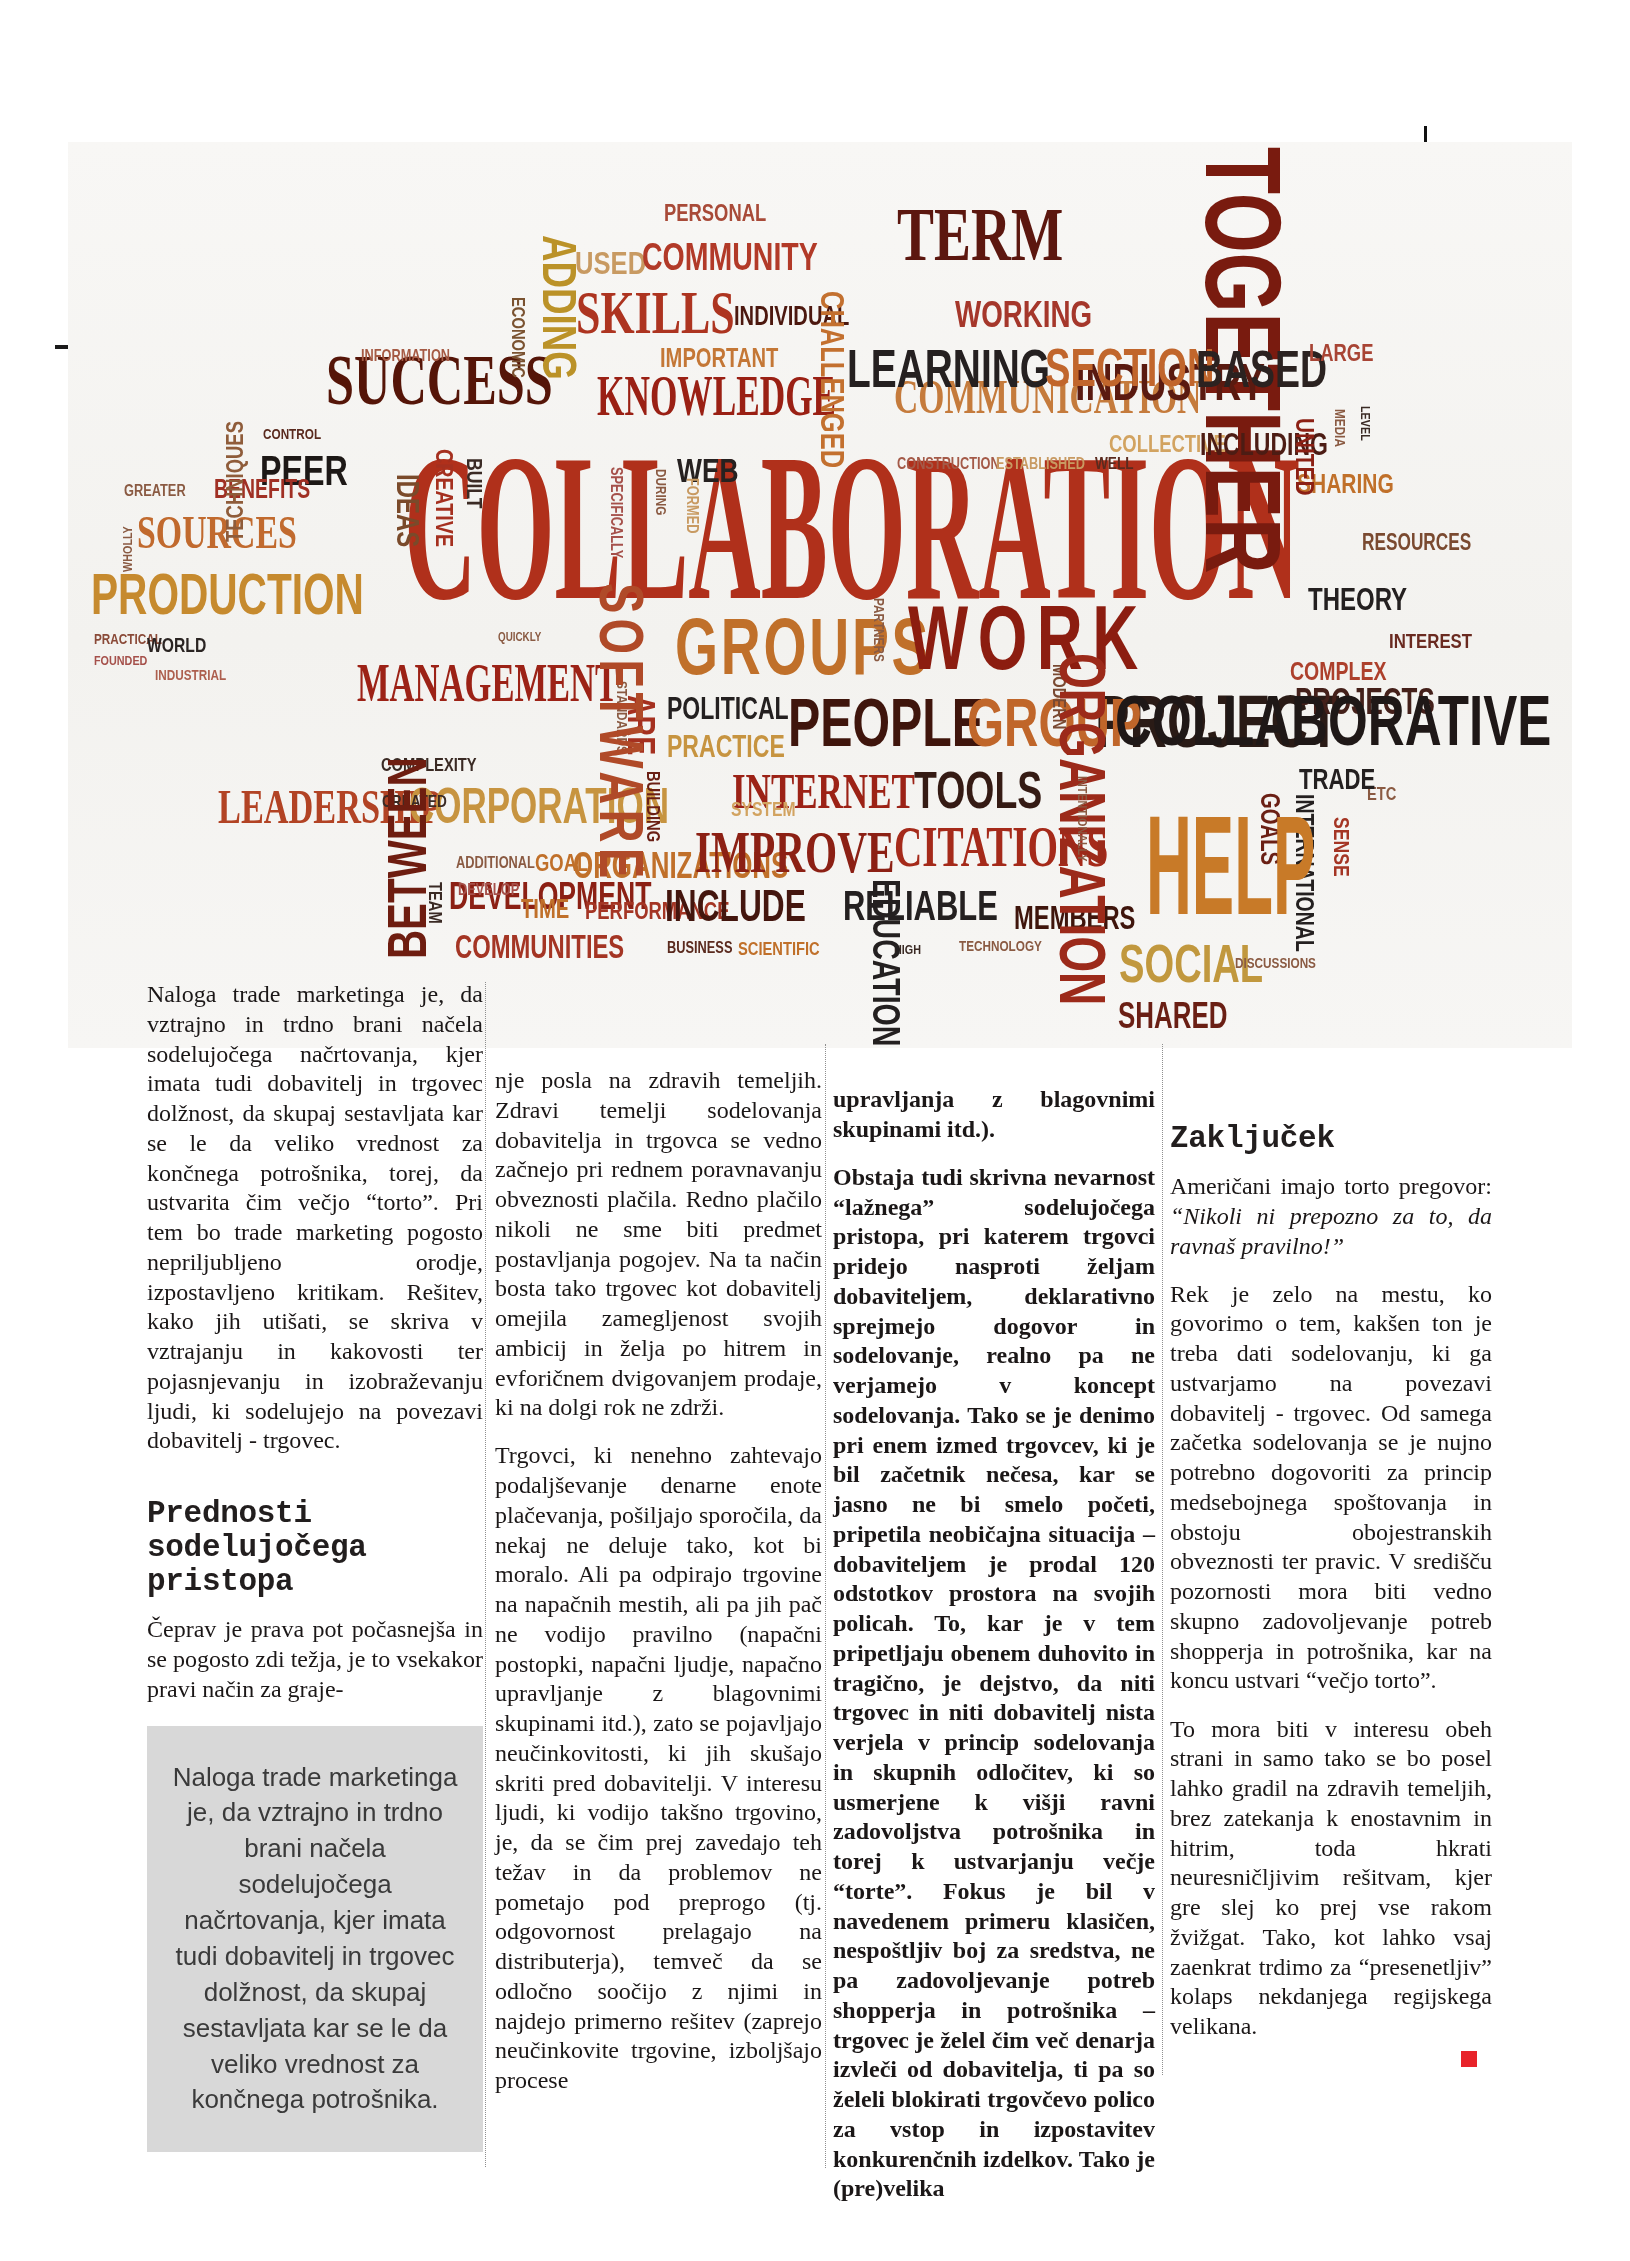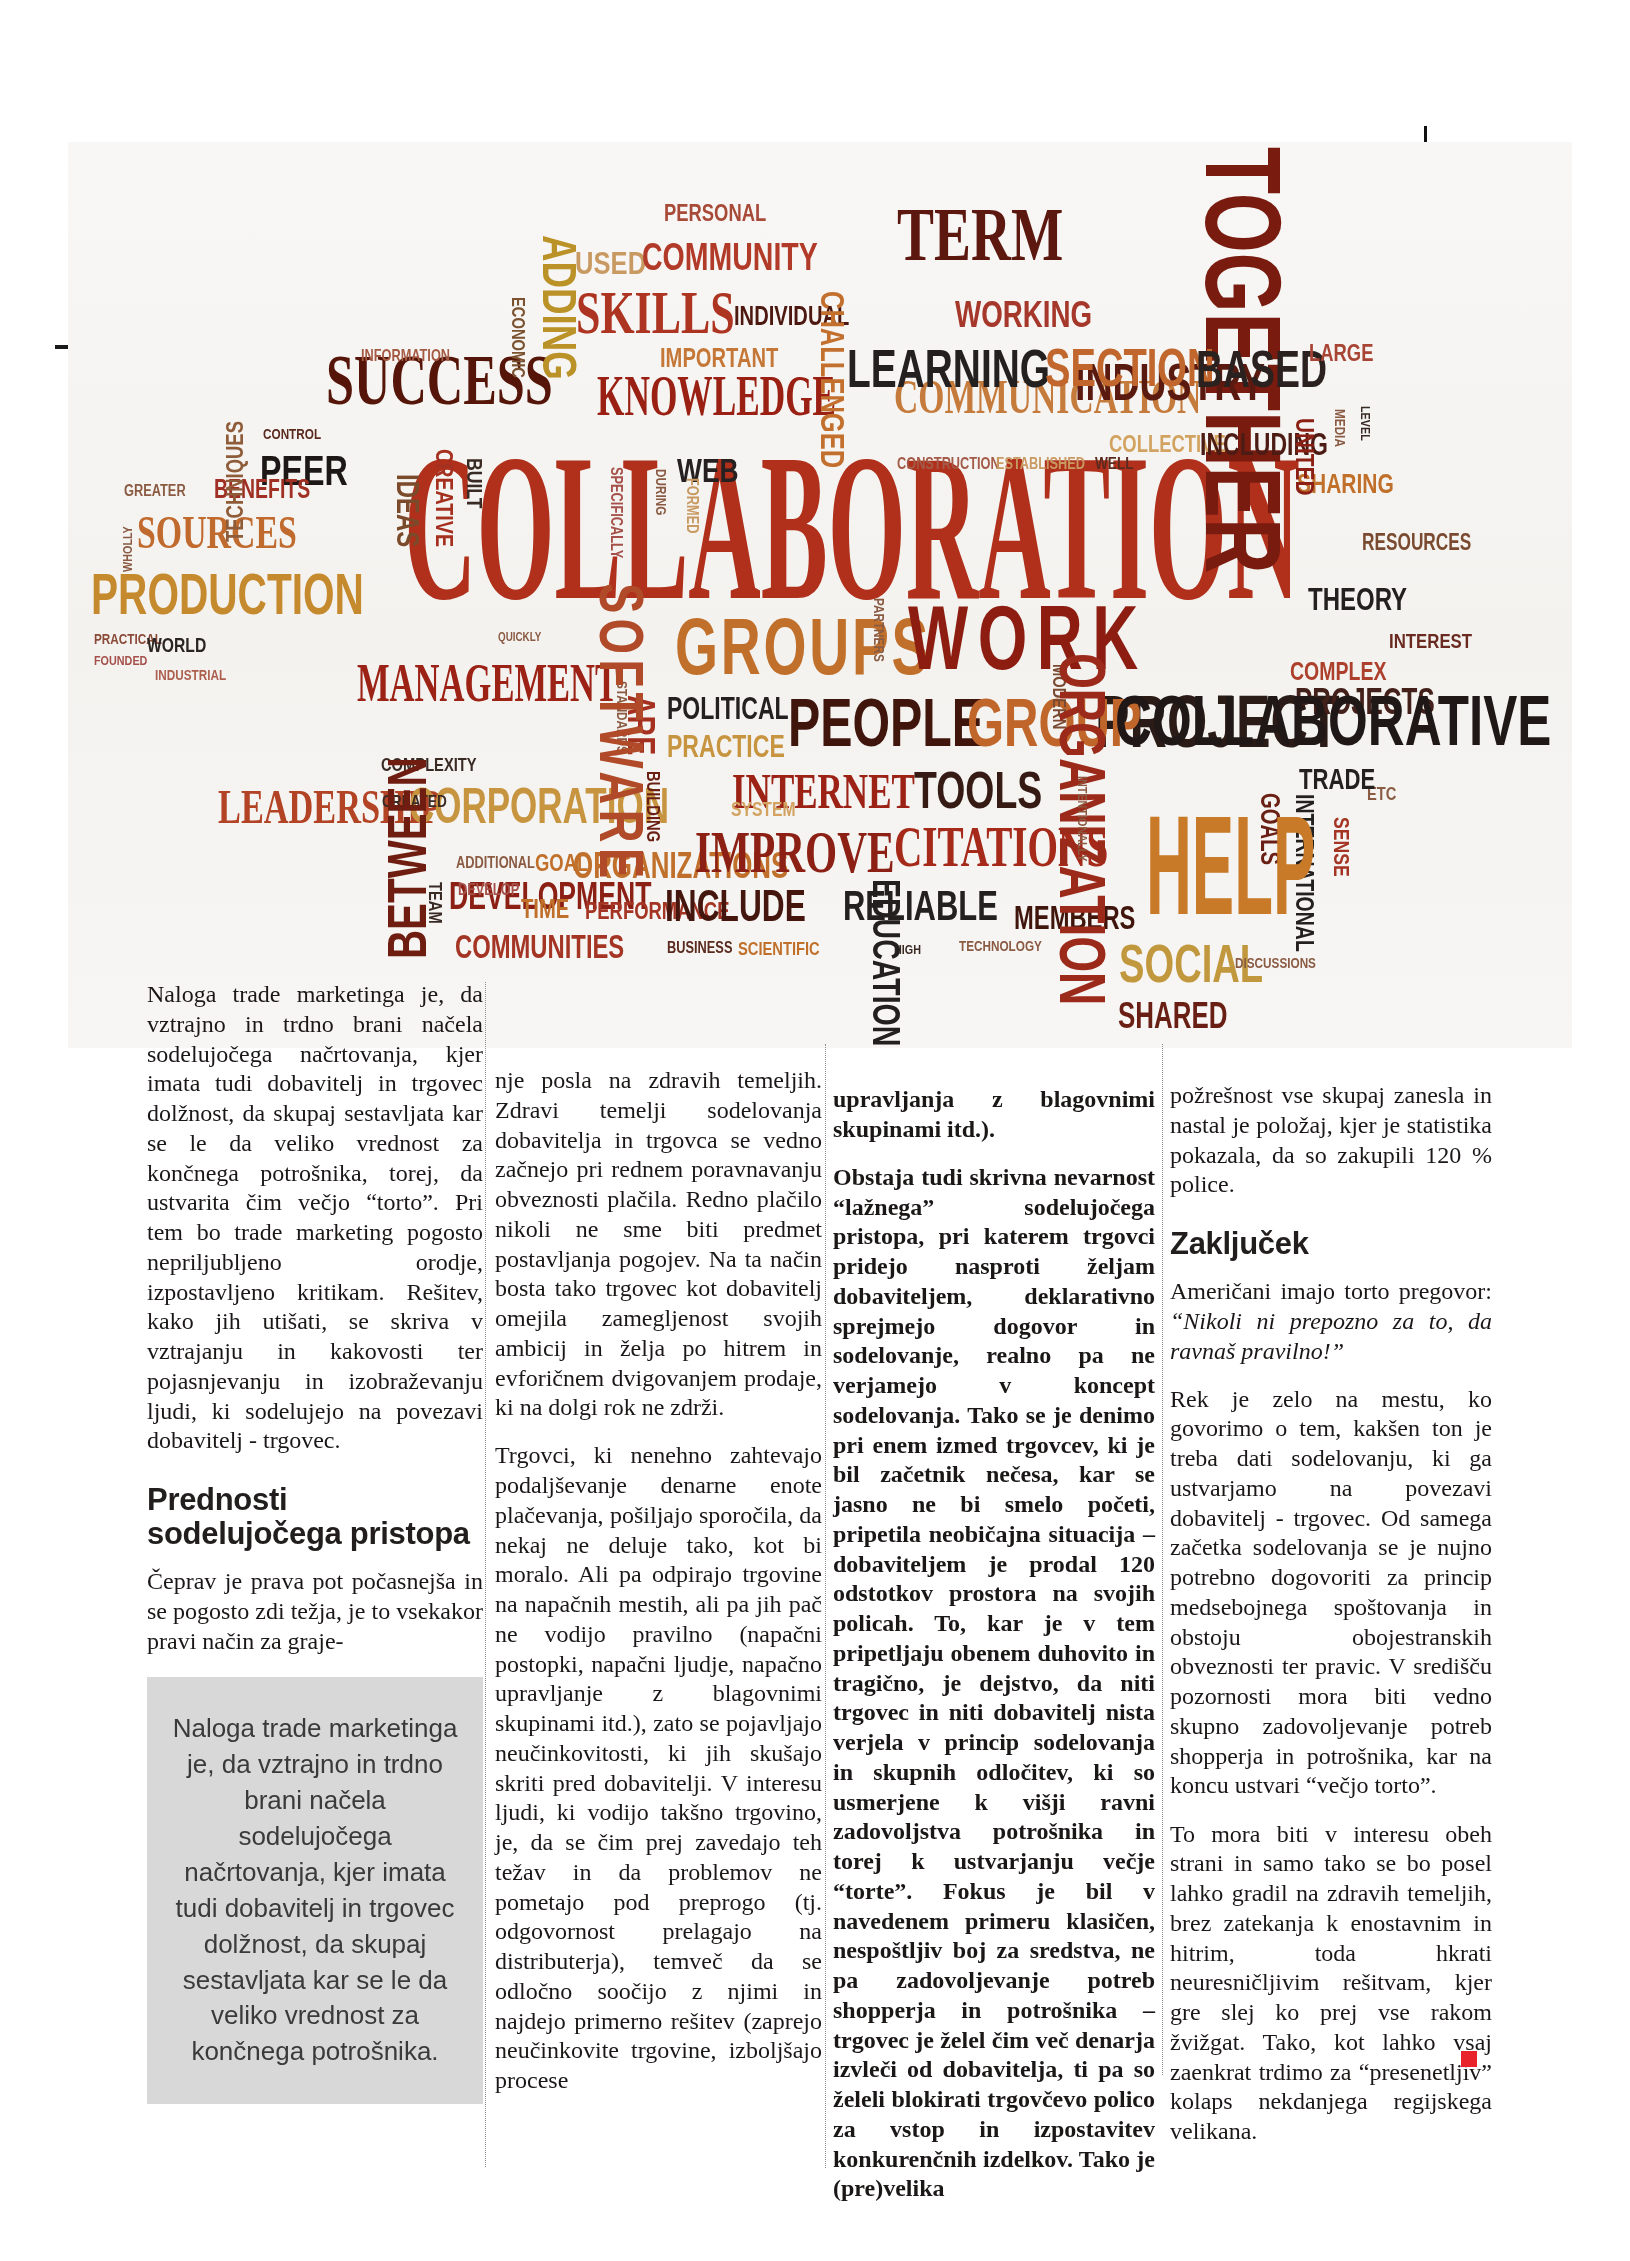--- a/index.html
+++ b/index.html
@@ -41,22 +41,22 @@
     overflow:visible;
   }
   .cw{
     position:absolute;white-space:nowrap;font-family:"Liberation Sans",sans-serif;
     font-weight:bold;line-height:0.95;transform-origin:0 0;
   }
   
   .col{position:absolute;text-align:justify;font-size:24px;line-height:1.24;}
   .col p{margin:0 0 18.4px 0;}
   .col h2{
-    font-family:Liberation Sans, sans-serif;font-size:31px;line-height:1.1;
-    color:#221e1e;margin:27px 0 16px 0;text-align:left;letter-spacing:-0.3px;
+    font-family:Liberation Mono, monospace;font-size:31px;line-height:1.1;
+    color:#221e1e;margin:41px 0 16px 0;text-align:left;letter-spacing:-0.3px;
   }
   .col-1{left:147px;top:980px;width:336px;}
   .col-2{left:495px;top:1066px;width:327px;font-family:Liberation Serif, serif;}
   .col-3{left:833px;top:1085px;width:322px;font-weight:bold;}
   .col-4{left:1170px;top:1081px;width:322px;}
   .vdiv{position:absolute;width:0;border-left:1.8px dotted #8f8f8f;}
   .vdiv-1{left:485px;top:982px;height:1185px;}
   .vdiv-2{left:825px;top:1044px;height:1124px;}
   .vdiv-3{left:1162px;top:1044px;height:1031px;}
   .quote-box{
@@ -219,21 +219,20 @@
   <p>nje posla na zdravih temeljih. Zdravi temelji sodelovanja dobavitelja in trgovca se vedno začnejo pri rednem poravnavanju obveznosti plačila. Redno plačilo nikoli ne sme biti predmet postavljanja pogojev. Na ta način bosta tako trgovec kot dobavitelj omejila zamegljenost svojih ambicij in želja po hitrem in evforičnem dvigovanjem prodaje, ki na dolgi rok ne zdrži.</p>
   <p>Trgovci, ki nenehno zahtevajo podaljševanje denarne enote plačevanja, pošiljajo sporočila, da nekaj ne deluje tako, kot bi moralo. Ali pa odpirajo trgovine na napačnih mestih, ali pa jih pač ne vodijo pravilno (napačni postopki, napačni ljudje, napačno upravljanje z blagovnimi skupinami itd.), zato se pojavljajo neučinkovitosti, ki jih skušajo skriti pred dobavitelji. V interesu ljudi, ki vodijo takšno trgovino, je, da se čim prej zavedajo teh težav in da problemov ne pometajo pod preprogo (tj. odgovornost prelagajo na distributerja), temveč da se odločno soočijo z njimi in najdejo primerno rešitev (zaprejo neučinkovite trgovine, izboljšajo procese</p>
 </div>
 
 <div class="col col-3">
   <p>upravljanja z blagovnimi skupinami itd.).</p>
   <p>Obstaja tudi skrivna nevarnost “lažnega” sodelujočega pristopa, pri katerem trgovci pridejo nasproti željam dobaviteljem, deklarativno sprejmejo dogovor in sodelovanje, realno pa ne verjamejo v koncept sodelovanja. Tako se je denimo pri enem izmed trgovcev, ki je bil začetnik nečesa, kar se jasno ne bi smelo početi, pripetila neobičajna situacija – dobaviteljem je prodal 120 odstotkov prostora na svojih policah. To, kar je v tem pripetljaju obenem duhovito in tragično, je dejstvo, da niti trgovec in niti dobavitelj nista verjela v princip sodelovanja in skupnih odločitev, ki so usmerjene k višji ravni zadovoljstva potrošnika in torej k ustvarjanju večje “torte”. Fokus je bil v navedenem primeru klasičen, nespoštljiv boj za sredstva, ne pa zadovoljevanje potreb shopperja in potrošnika – trgovec je želel čim več denarja izvleči od dobavitelja, ti pa so želeli blokirati trgovčevo polico za vstop in izpostavitev konkurenčnih izdelkov. Tako je (pre)velika</p>
 </div>
 
 <div class="col col-4">
-  <p>požrešnost vse skupaj zanesla in nastal je položaj, kjer je statistika pokazala, da so zakupili 120 % police.</p>
   <h2>Zaključek</h2>
   <p><span>Američani imajo torto pregovor: </span><span class="qi">“Nikoli ni prepozno za to, da ravnaš pravilno!”</span></p>
   <p>Rek je zelo na mestu, ko govorimo o tem, kakšen ton je treba dati sodelovanju, ki ga ustvarjamo na povezavi dobavitelj - trgovec. Od samega začetka sodelovanja se je nujno potrebno dogovoriti za princip medsebojnega spoštovanja in obstoju obojestranskih obveznosti ter pravic. V središču pozornosti mora biti vedno skupno zadovoljevanje potreb shopperja in potrošnika, kar na koncu ustvari “večjo torto”.</p>
   <p>To mora biti v interesu obeh strani in samo tako se bo posel lahko gradil na zdravih temeljih, brez zatekanja k enostavnim in hitrim, toda hkrati neuresničljivim rešitvam, kjer gre slej ko prej vse rakom žvižgat. Tako, kot lahko vsaj zaenkrat trdimo za “presenetljiv” kolaps nekdanjega regijskega velikana.</p>
 </div>
 
 <div class="end-mark"></div>
 
 
 </body></html>

